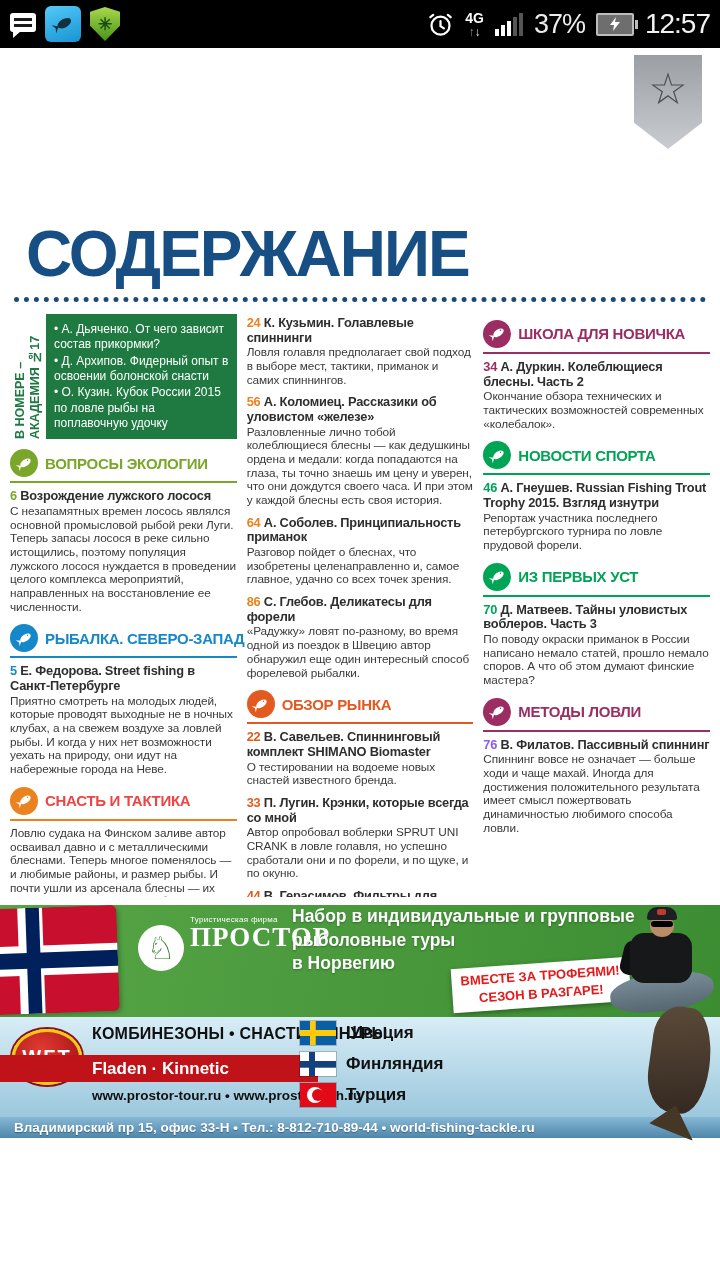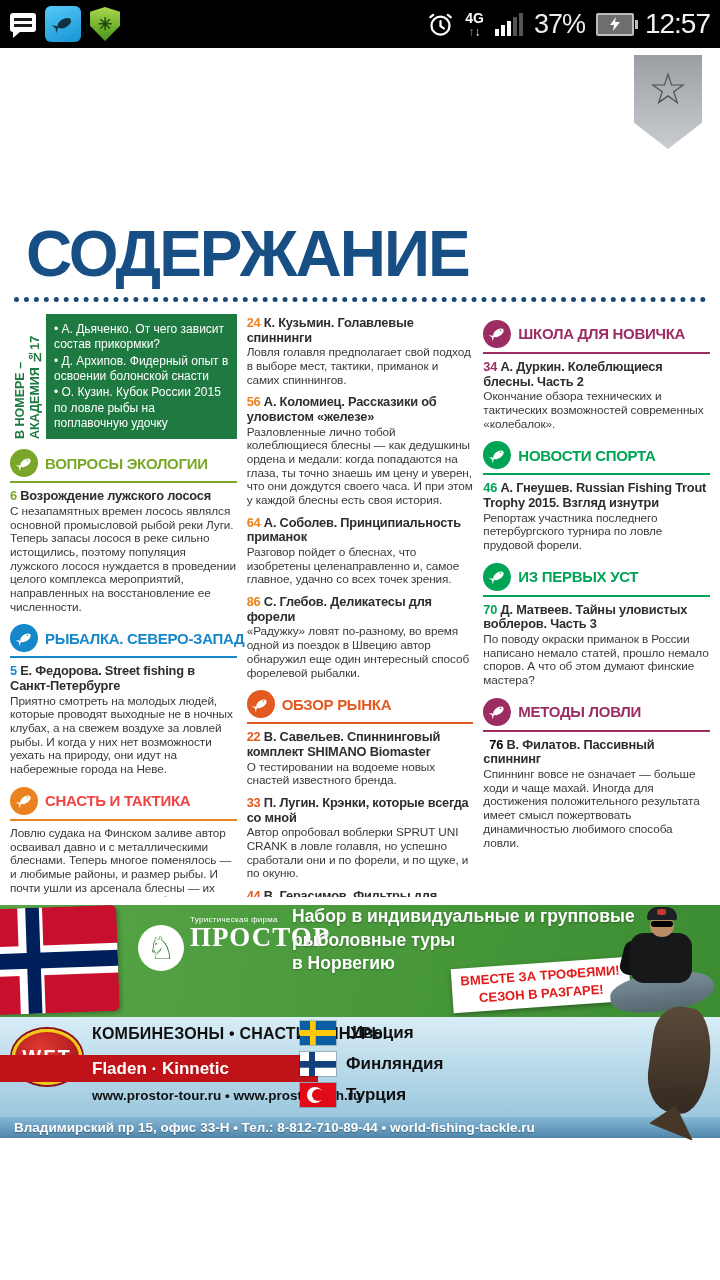--- a/index.html
+++ b/index.html
@@ -339,21 +339,21 @@
                 <g fill="#fff" transform="rotate(-35 12 12)">
                   <ellipse cx="13.5" cy="12" rx="7.5" ry="4.2"></ellipse>
                   <path d="M7 12 L1.5 7.5 L3.5 12 L1.5 16.5 Z"></path>
                   <circle cx="17.5" cy="10.8" r="0.9" fill="currentColor"></circle>
                 </g>
               </svg>
             </span>
             <span class="sec-lb" style="color: rgb(156, 45, 99);">МЕТОДЫ ЛОВЛИ</span>
           </div>
           <div class="art">
-            <div class="art-t"><span class="art-p" style="color: #000000; margin-left: 6px;">76</span> В. Филатов. Пассивный спиннинг</div>
+            <div class="art-t"><span class="art-p" style="color: #8b5cf6;">76</span> В. Филатов. Пассивный спиннинг</div>
             <div class="art-d">Спиннинг вовсе не означает — больше ходи и чаще махай. Иногда для достижения положительного результата имеет смысл пожертвовать динамичностью любимого способа ловли.</div>
           </div>
         </div>
       </div>
   </div>
 
   <div class="ad">
     <div class="ad-green">
       <div class="no-flag"></div>
       <div class="prostor-logo">

